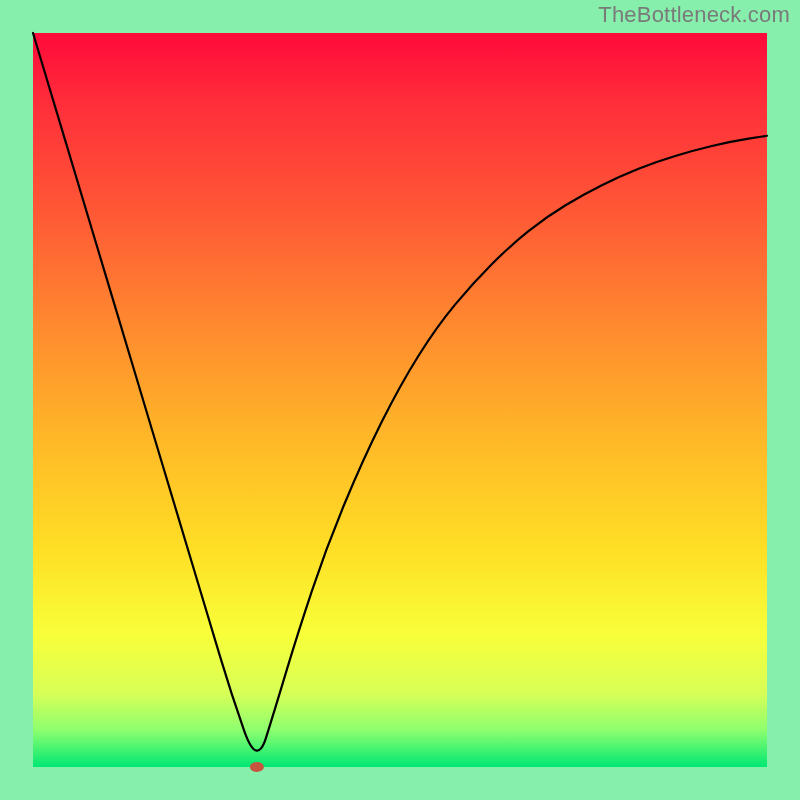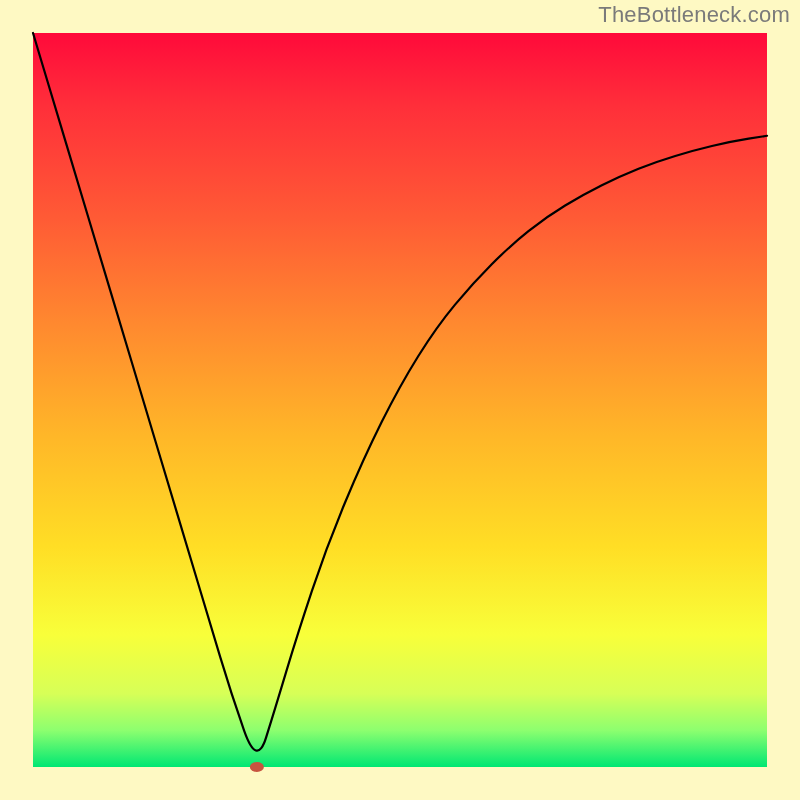--- a/index.html
+++ b/index.html
@@ -8,21 +8,21 @@
     width: 800px;
     height: 800px;
     background: #000;
     overflow: hidden;
     font-family: Arial, Helvetica, sans-serif;
   }
   .frame {
     position: relative;
     width: 800px;
     height: 800px;
-    background: #fef9c3;
+    background: #86efac;
   }
   .watermark {
     position: absolute;
     top: 2px;
     right: 10px;
     color: #7a7a7a;
     font-size: 22px;
     font-weight: 400;
     font-family: Arial, Helvetica, sans-serif;
     letter-spacing: 0.2px;

